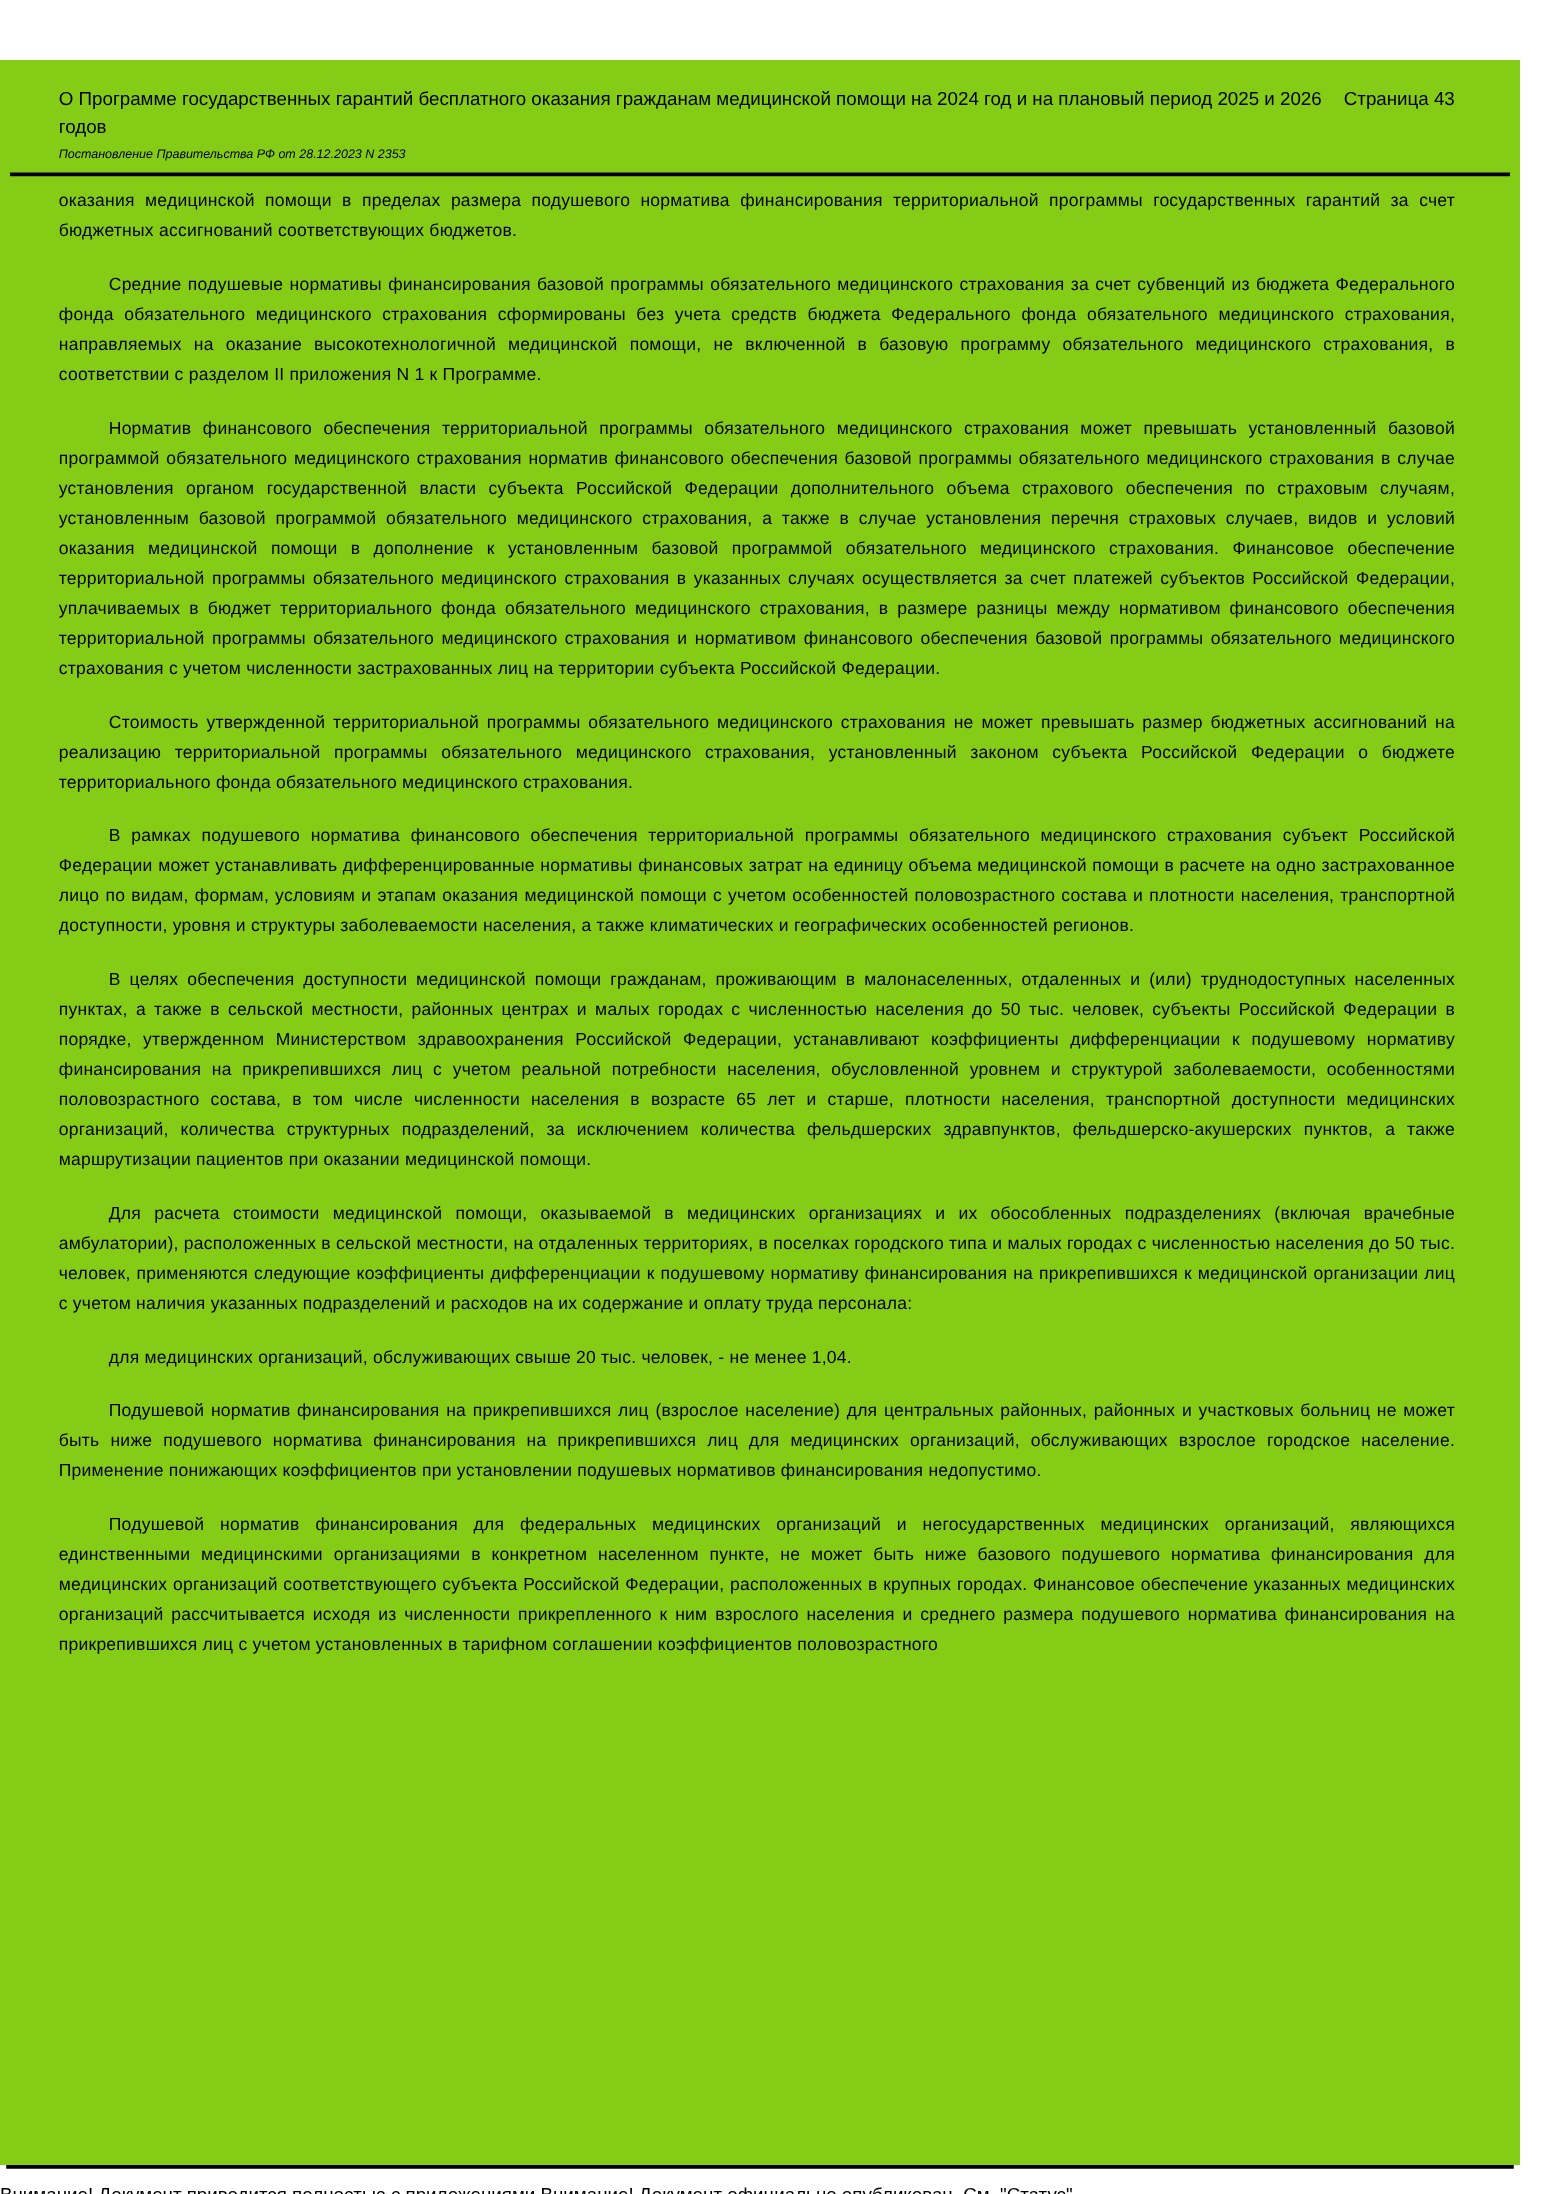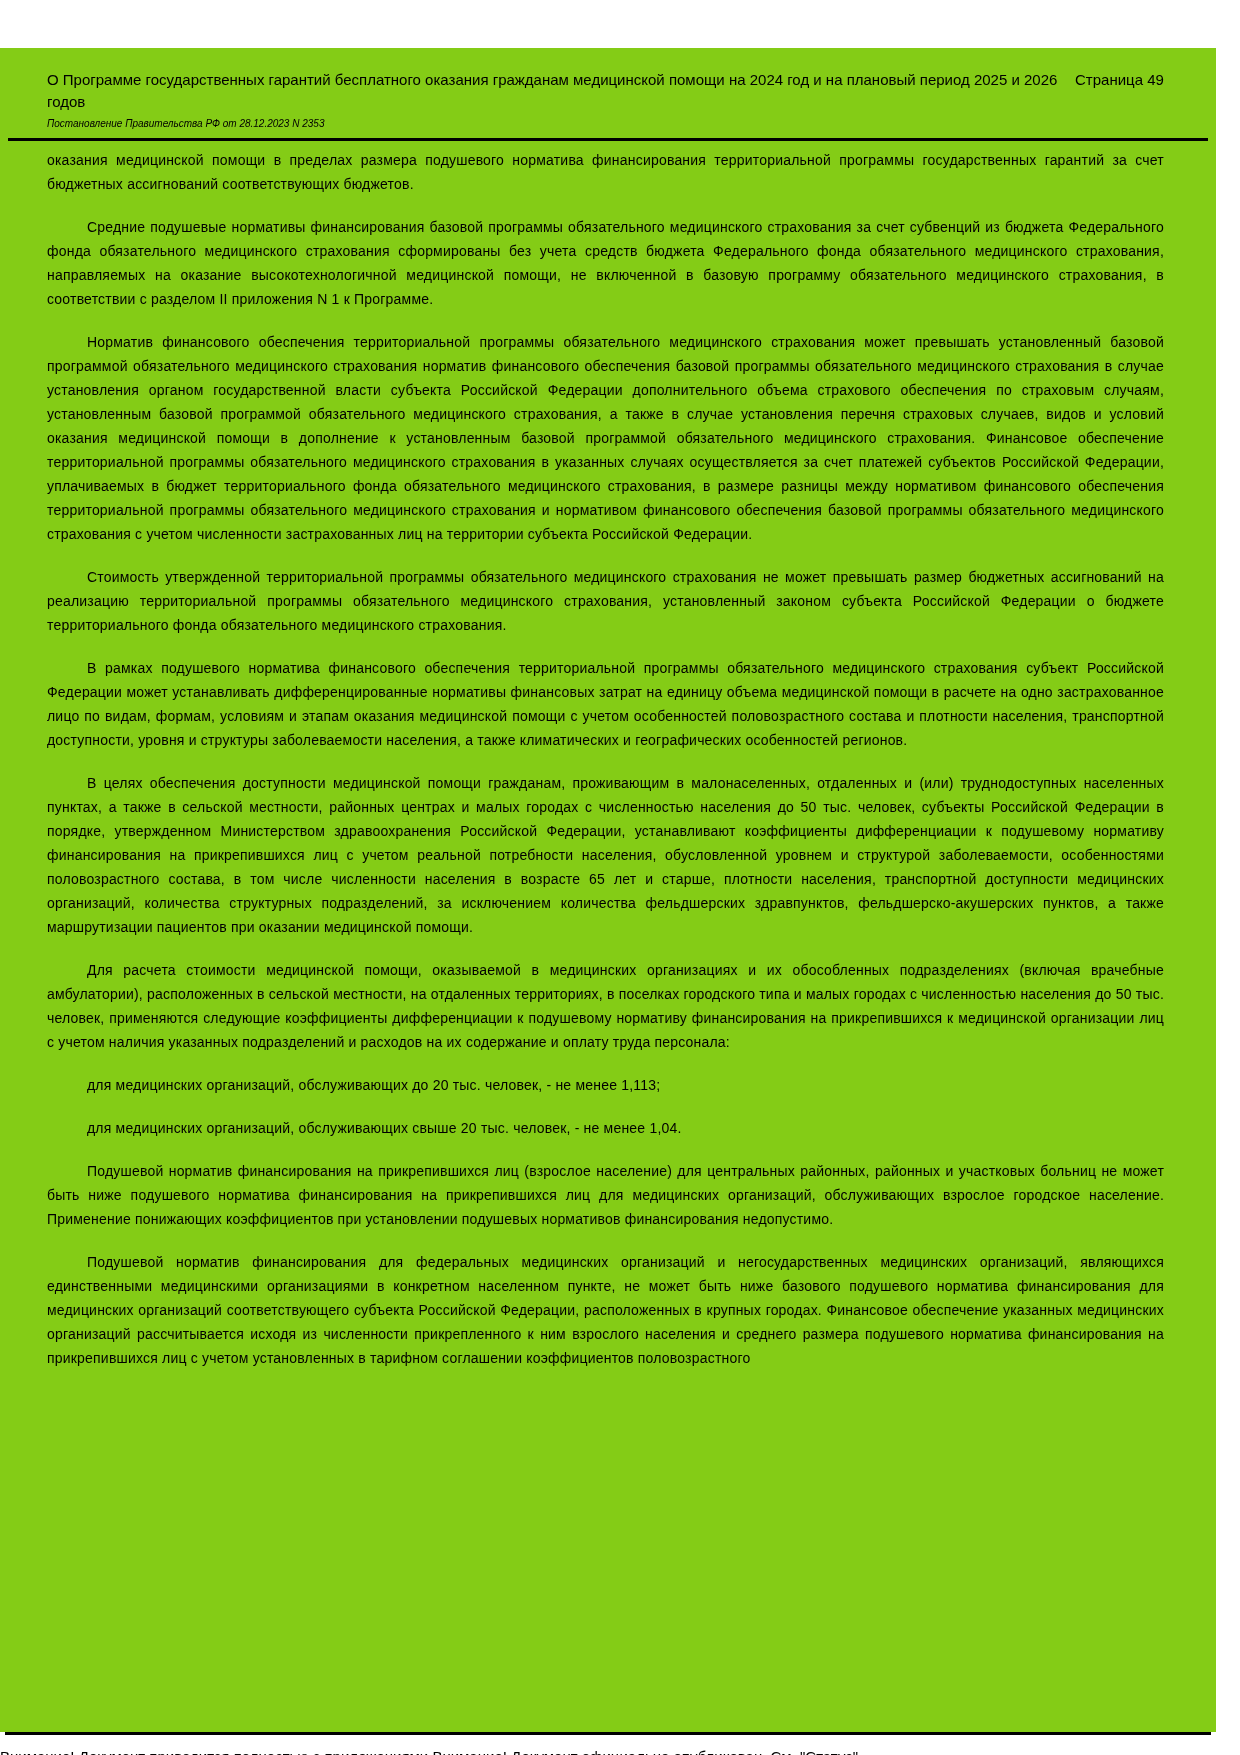--- a/index.html
+++ b/index.html
@@ -94,36 +94,35 @@
   }
 </style>
 </head>
 <body>
 
 <div class="page">
 
   <div class="header">
     <div class="header-row">
       <div class="doc-title">О Программе государственных гарантий бесплатного оказания гражданам медицинской помощи на 2024 год и на плановый период 2025 и 2026 годов</div>
-      <div class="page-num">Страница 49</div>
+      <div class="page-num">Страница 43</div>
     </div>
     <div class="doc-subtitle">Постановление Правительства РФ от 28.12.2023 N 2353</div>
   </div>
 
   <div class="header-sep"></div>
 
   <div class="main">
     <p class="para continuation">оказания медицинской помощи в пределах размера подушевого норматива финансирования территориальной программы государственных гарантий за счет бюджетных ассигнований соответствующих бюджетов.</p>
     <p class="para">Средние подушевые нормативы финансирования базовой программы обязательного медицинского страхования за счет субвенций из бюджета Федерального фонда обязательного медицинского страхования сформированы без учета средств бюджета Федерального фонда обязательного медицинского страхования, направляемых на оказание высокотехнологичной медицинской помощи, не включенной в базовую программу обязательного медицинского страхования, в соответствии с разделом II приложения N 1 к Программе.</p>
     <p class="para">Норматив финансового обеспечения территориальной программы обязательного медицинского страхования может превышать установленный базовой программой обязательного медицинского страхования норматив финансового обеспечения базовой программы обязательного медицинского страхования в случае установления органом государственной власти субъекта Российской Федерации дополнительного объема страхового обеспечения по страховым случаям, установленным базовой программой обязательного медицинского страхования, а также в случае установления перечня страховых случаев, видов и условий оказания медицинской помощи в дополнение к установленным базовой программой обязательного медицинского страхования. Финансовое обеспечение территориальной программы обязательного медицинского страхования в указанных случаях осуществляется за счет платежей субъектов Российской Федерации, уплачиваемых в бюджет территориального фонда обязательного медицинского страхования, в размере разницы между нормативом финансового обеспечения территориальной программы обязательного медицинского страхования и нормативом финансового обеспечения базовой программы обязательного медицинского страхования с учетом численности застрахованных лиц на территории субъекта Российской Федерации.</p>
     <p class="para">Стоимость утвержденной территориальной программы обязательного медицинского страхования не может превышать размер бюджетных ассигнований на реализацию территориальной программы обязательного медицинского страхования, установленный законом субъекта Российской Федерации о бюджете территориального фонда обязательного медицинского страхования.</p>
     <p class="para">В рамках подушевого норматива финансового обеспечения территориальной программы обязательного медицинского страхования субъект Российской Федерации может устанавливать дифференцированные нормативы финансовых затрат на единицу объема медицинской помощи в расчете на одно застрахованное лицо по видам, формам, условиям и этапам оказания медицинской помощи с учетом особенностей половозрастного состава и плотности населения, транспортной доступности, уровня и структуры заболеваемости населения, а также климатических и географических особенностей регионов.</p>
     <p class="para">В целях обеспечения доступности медицинской помощи гражданам, проживающим в малонаселенных, отдаленных и (или) труднодоступных населенных пунктах, а также в сельской местности, районных центрах и малых городах с численностью населения до 50 тыс. человек, субъекты Российской Федерации в порядке, утвержденном Министерством здравоохранения Российской Федерации, устанавливают коэффициенты дифференциации к подушевому нормативу финансирования на прикрепившихся лиц с учетом реальной потребности населения, обусловленной уровнем и структурой заболеваемости, особенностями половозрастного состава, в том числе численности населения в возрасте 65 лет и старше, плотности населения, транспортной доступности медицинских организаций, количества структурных подразделений, за исключением количества фельдшерских здравпунктов, фельдшерско-акушерских пунктов, а также маршрутизации пациентов при оказании медицинской помощи.</p>
     <p class="para">Для расчета стоимости медицинской помощи, оказываемой в медицинских организациях и их обособленных подразделениях (включая врачебные амбулатории), расположенных в сельской местности, на отдаленных территориях, в поселках городского типа и малых городах с численностью населения до 50 тыс. человек, применяются следующие коэффициенты дифференциации к подушевому нормативу финансирования на прикрепившихся к медицинской организации лиц с учетом наличия указанных подразделений и расходов на их содержание и оплату труда персонала:</p>
-    <p class="para">для медицинских организаций, обслуживающих до 20 тыс. человек, - не менее 1,113;</p>
     <p class="para">для медицинских организаций, обслуживающих свыше 20 тыс. человек, - не менее 1,04.</p>
     <p class="para">Подушевой норматив финансирования на прикрепившихся лиц (взрослое население) для центральных районных, районных и участковых больниц не может быть ниже подушевого норматива финансирования на прикрепившихся лиц для медицинских организаций, обслуживающих взрослое городское население. Применение понижающих коэффициентов при установлении подушевых нормативов финансирования недопустимо.</p>
     <p class="para">Подушевой норматив финансирования для федеральных медицинских организаций и негосударственных медицинских организаций, являющихся единственными медицинскими организациями в конкретном населенном пункте, не может быть ниже базового подушевого норматива финансирования для медицинских организаций соответствующего субъекта Российской Федерации, расположенных в крупных городах. Финансовое обеспечение указанных медицинских организаций рассчитывается исходя из численности прикрепленного к ним взрослого населения и среднего размера подушевого норматива финансирования на прикрепившихся лиц с учетом установленных в тарифном соглашении коэффициентов половозрастного</p>
   </div>
 
   <div class="footer">
     <div class="footer-sep"></div>
     <div class="footer-notice">Внимание! Документ приводится полностью с приложениями Внимание! Документ официально опубликован. См.  "Статус"</div>
     <div class="footer-source">ИС «Кодекс: 6 поколение» Интранет</div>
   </div>

